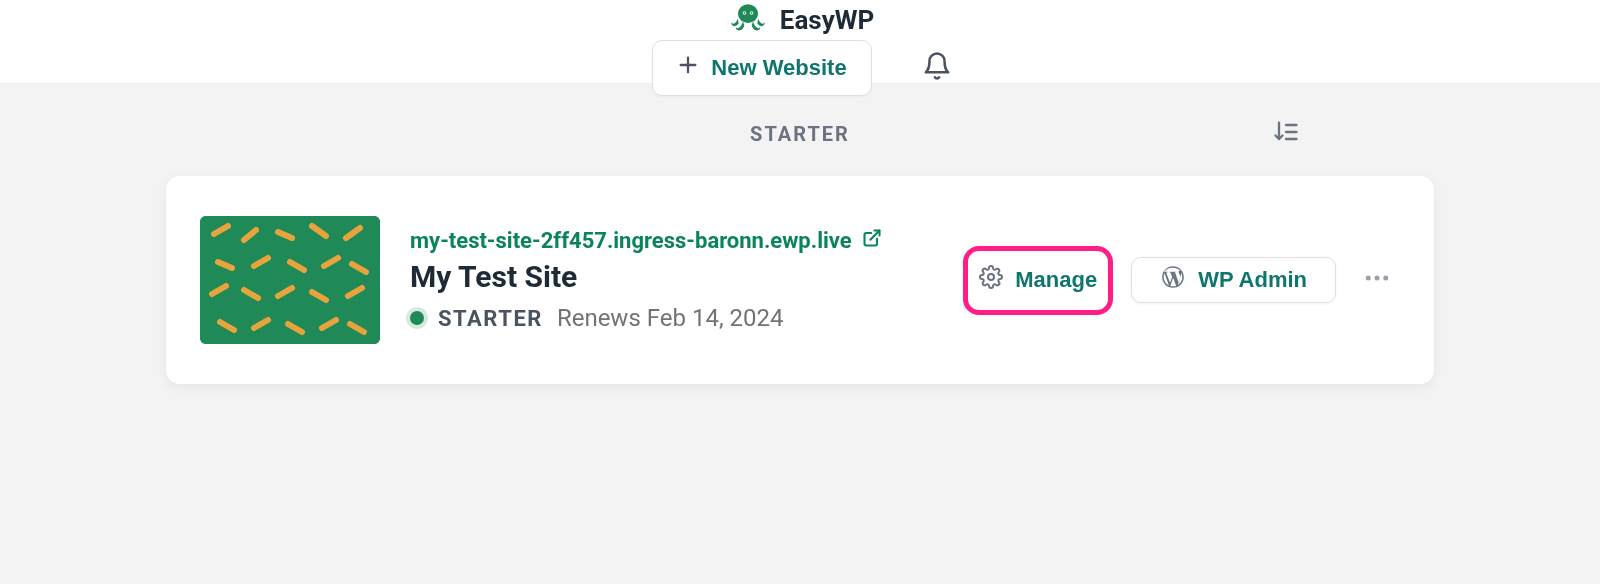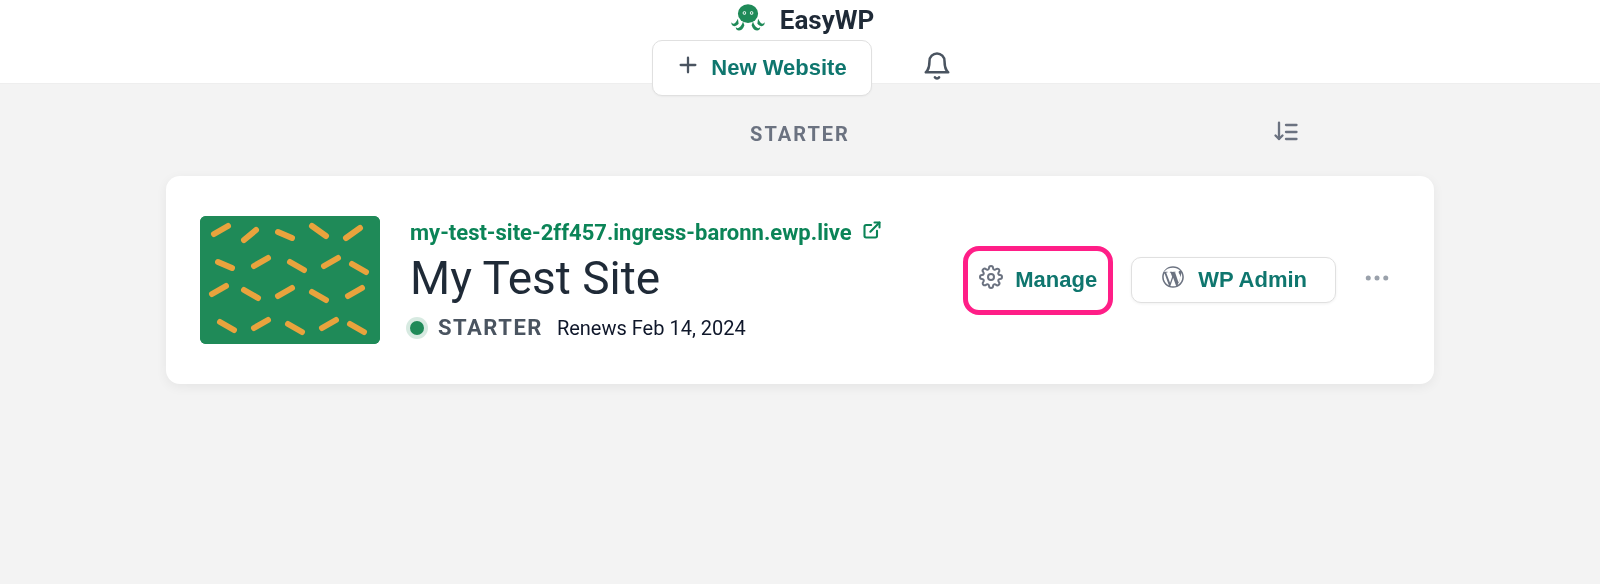--- a/index.html
+++ b/index.html
@@ -111,22 +111,22 @@
       color: #0b8457;
       font-size: 22px;
       font-weight: 700;
       margin-bottom: 6px;
     }
     .site-url a {
       color: #0b8457;
       text-decoration: none;
     }
     .site-name {
-      font-size: 46px;
-      font-weight: 400;
+      font-size: 30px;
+      font-weight: 700;
       color: #1f2a37;
       margin-bottom: 10px;
     }
     .meta {
       display: flex;
       align-items: center;
       gap: 14px;
     }
     .status-dot {
       width: 14px;
@@ -135,22 +135,22 @@
       background: #1f8a58;
       box-shadow: 0 0 0 4px rgba(31,138,88,0.18);
     }
     .plan {
       font-size: 22px;
       font-weight: 700;
       letter-spacing: 1.5px;
       color: #4a5460;
     }
     .renew {
-      font-size: 20px;
-      color: #0f172a;
+      font-size: 24px;
+      color: #737373;
     }
     .card-actions {
       display: flex;
       align-items: center;
       gap: 18px;
       flex-shrink: 0;
     }
     .btn-manage {
       border: 5px solid #ff1e87;
       height: 69px;

